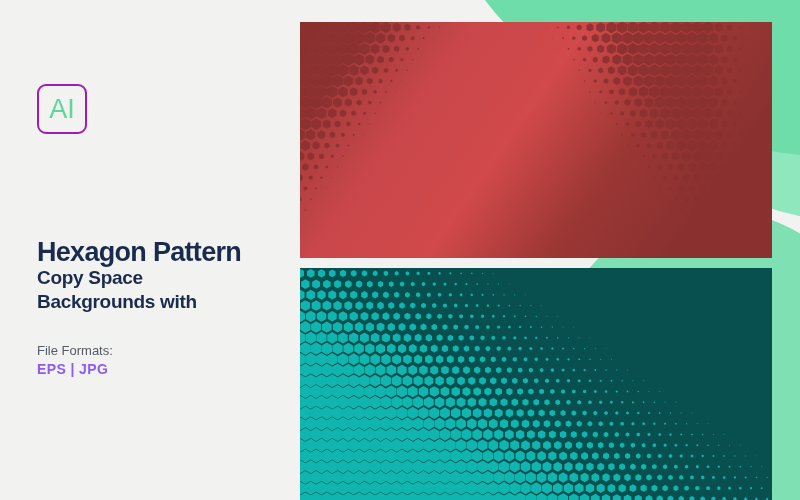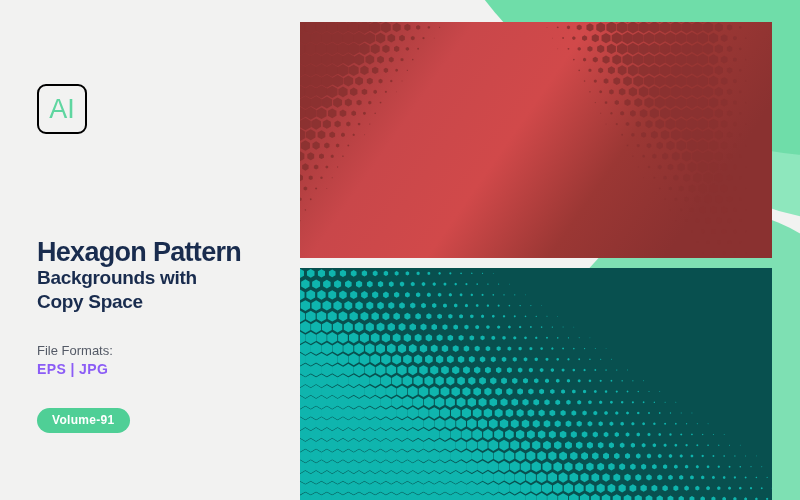--- a/index.html
+++ b/index.html
@@ -68,21 +68,21 @@
     width: 250px;
     height: 500px;
   }
 
   #ai-badge {
     position: absolute;
     left: 1px;
     top: 84px;
     width: 50px;
     height: 50px;
-    border: 2px solid #000000;
+    border: 2px solid #a21caf;
     border-radius: 9px;
     box-sizing: border-box;
     display: flex;
     align-items: center;
     justify-content: center;
   }
   #ai-badge-label {
     color: #5fd6a0;
     font-size: 27px;
     font-weight: 400;
@@ -196,29 +196,28 @@
   <div id="info-column">
 
     <div id="ai-badge">
       <span id="ai-badge-label">AI</span>
     </div>
 
 
     <div id="headline">Hexagon Pattern</div>
 
     <div id="subheadline">
+      <div>Copy Space</div>
       <div>Backgrounds with</div>
-      <div>Copy Space</div>
     </div>
 
     <div id="file-formats-label">File Formats:</div>
 
     <div id="file-formats-value">EPS  |  JPG</div>
 
-    <div id="volume-badge">Volume-91</div>
   </div>
 
   <div class="panel" id="panel-red">
     <svg viewBox="0 0 472 236" preserveAspectRatio="none">
       <defs>
         <linearGradient id="redGrad" x1="0" y1="0" x2="1" y2="0.35">
           <stop offset="0%" stop-color="#8a3130"></stop>
           <stop offset="33%" stop-color="#c9474a"></stop>
           <stop offset="55%" stop-color="#d1494a"></stop>
           <stop offset="78%" stop-color="#9b3734"></stop>

